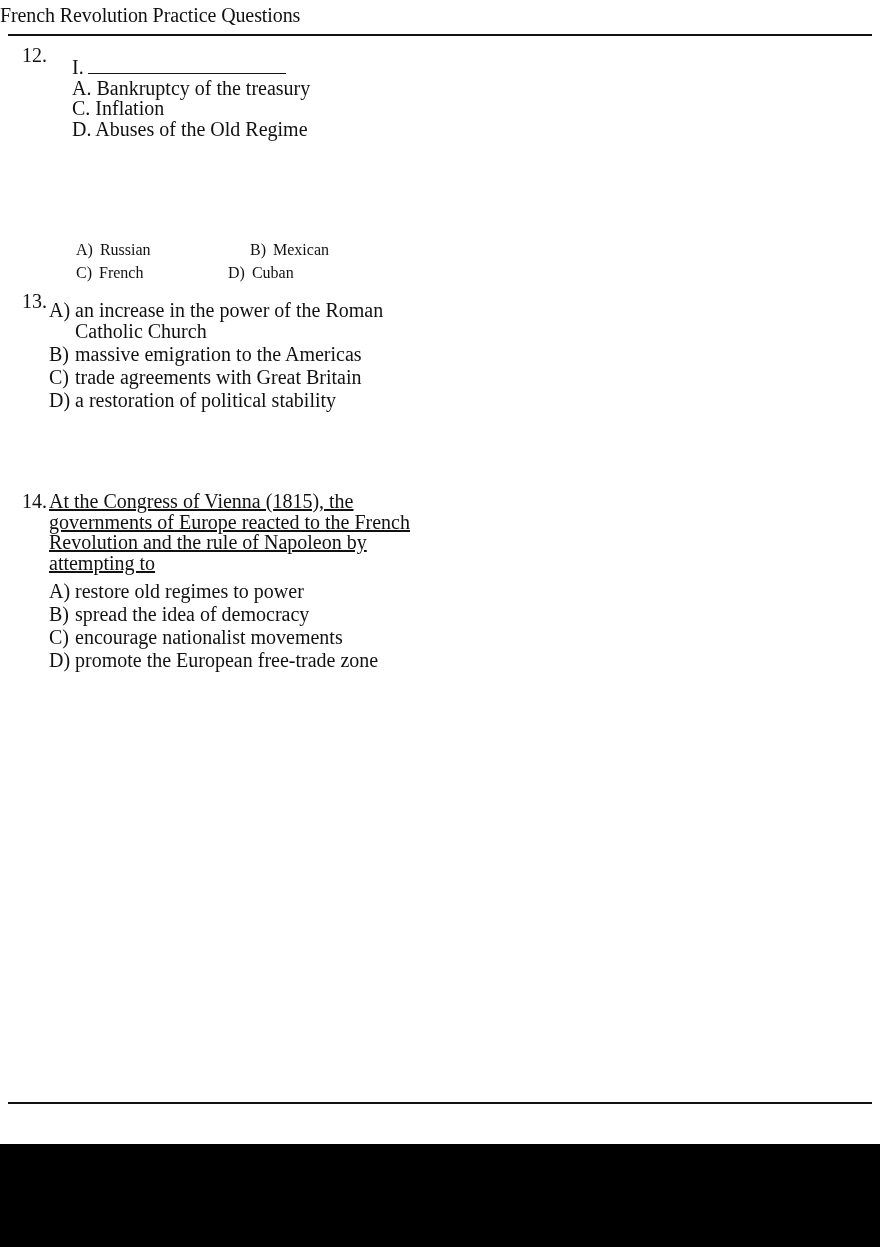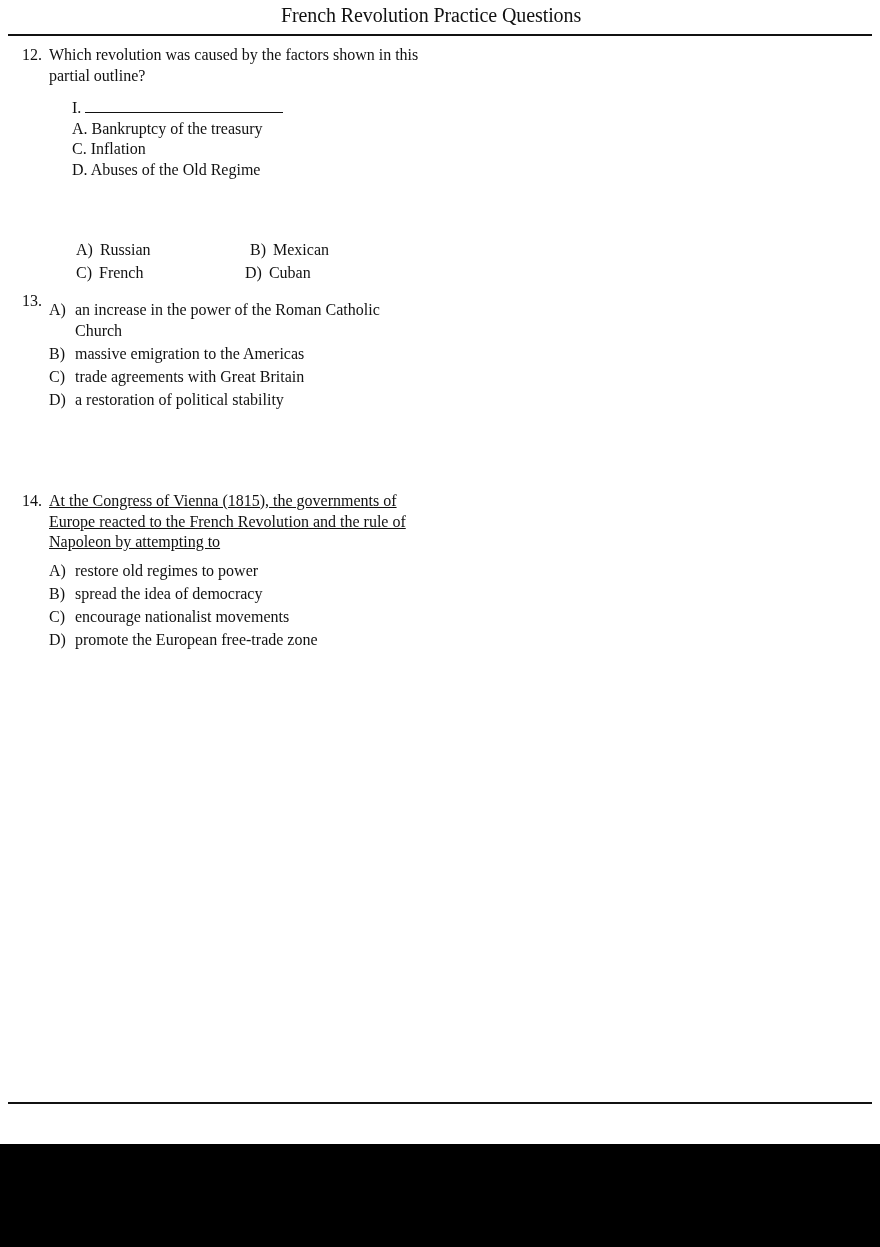--- a/index.html
+++ b/index.html
@@ -13,21 +13,21 @@
       position: relative;
       overflow: hidden;
       font-family: "Liberation Serif", "DejaVu Serif", serif;
       color: #111111;
     }
     .page-title {
       position: absolute;
       top: 2px;
       left: 0;
       width: 862px;
-      text-align: center;
+      text-align: left;
       font-size: 20px;
       line-height: 26px;
       letter-spacing: -0.1px;
     }
     .rule {
       position: absolute;
       left: 8px;
       width: 864px;
       height: 2px;
       background: #111111;
@@ -39,21 +39,21 @@
       left: 0;
       top: 1144px;
       width: 880px;
       height: 103px;
       background: #000000;
     }
     .q {
       position: absolute;
       left: 22px;
       width: 420px;
-      font-size: 16px;
+      font-size: 20px;
       line-height: 20.5px;
     }
     .q .num {
       position: absolute;
       left: 0;
       top: 0;
     }
     .q .stem {
       margin-left: 27px;
     }
@@ -99,42 +99,41 @@
     .gc .letter { margin-right: 7px; }
   </style>
 </head>
 <body>
 
 <div class="page-title">French Revolution Practice Questions</div>
 <div class="rule top"></div>
 
 <div class="q" style="top:45px;">
   <span class="num">12.</span>
-  <div class="stem" style="width:380px;">Which revolution was caused by the factors shown in this partial outline?</div>
   <div class="outline">
     <div style="margin-top:8px;">
       <span>I.</span><span class="blank-line"></span>
     </div>
     <div>A. Bankruptcy of the treasury</div>
     <div>C. Inflation</div>
     <div>D. Abuses of the Old Regime</div>
   </div>
 </div>
 
 <div class="grid-choices" style="top:238px;">
   <div class="gc" style="left:0; top:0;">
     <span class="letter">A)</span><span>Russian</span>
   </div>
   <div class="gc" style="left:174px; top:0;">
     <span class="letter">B)</span><span>Mexican</span>
   </div>
   <div class="gc" style="left:0; top:23px;">
     <span class="letter">C)</span><span>French</span>
   </div>
-  <div class="gc" style="left:169px; top:23px;">
+  <div class="gc" style="left:152px; top:23px;">
     <span class="letter">D)</span><span>Cuban</span>
   </div>
 </div>
 
 <div class="q" style="top:291px;">
   <span class="num">13.</span>
   <div class="choices" style="margin-top:9px;">
     <div class="choice" style="width:340px;">
       <span class="letter">A)</span><span>an increase in the power of the Roman Catholic Church</span>
     </div>

